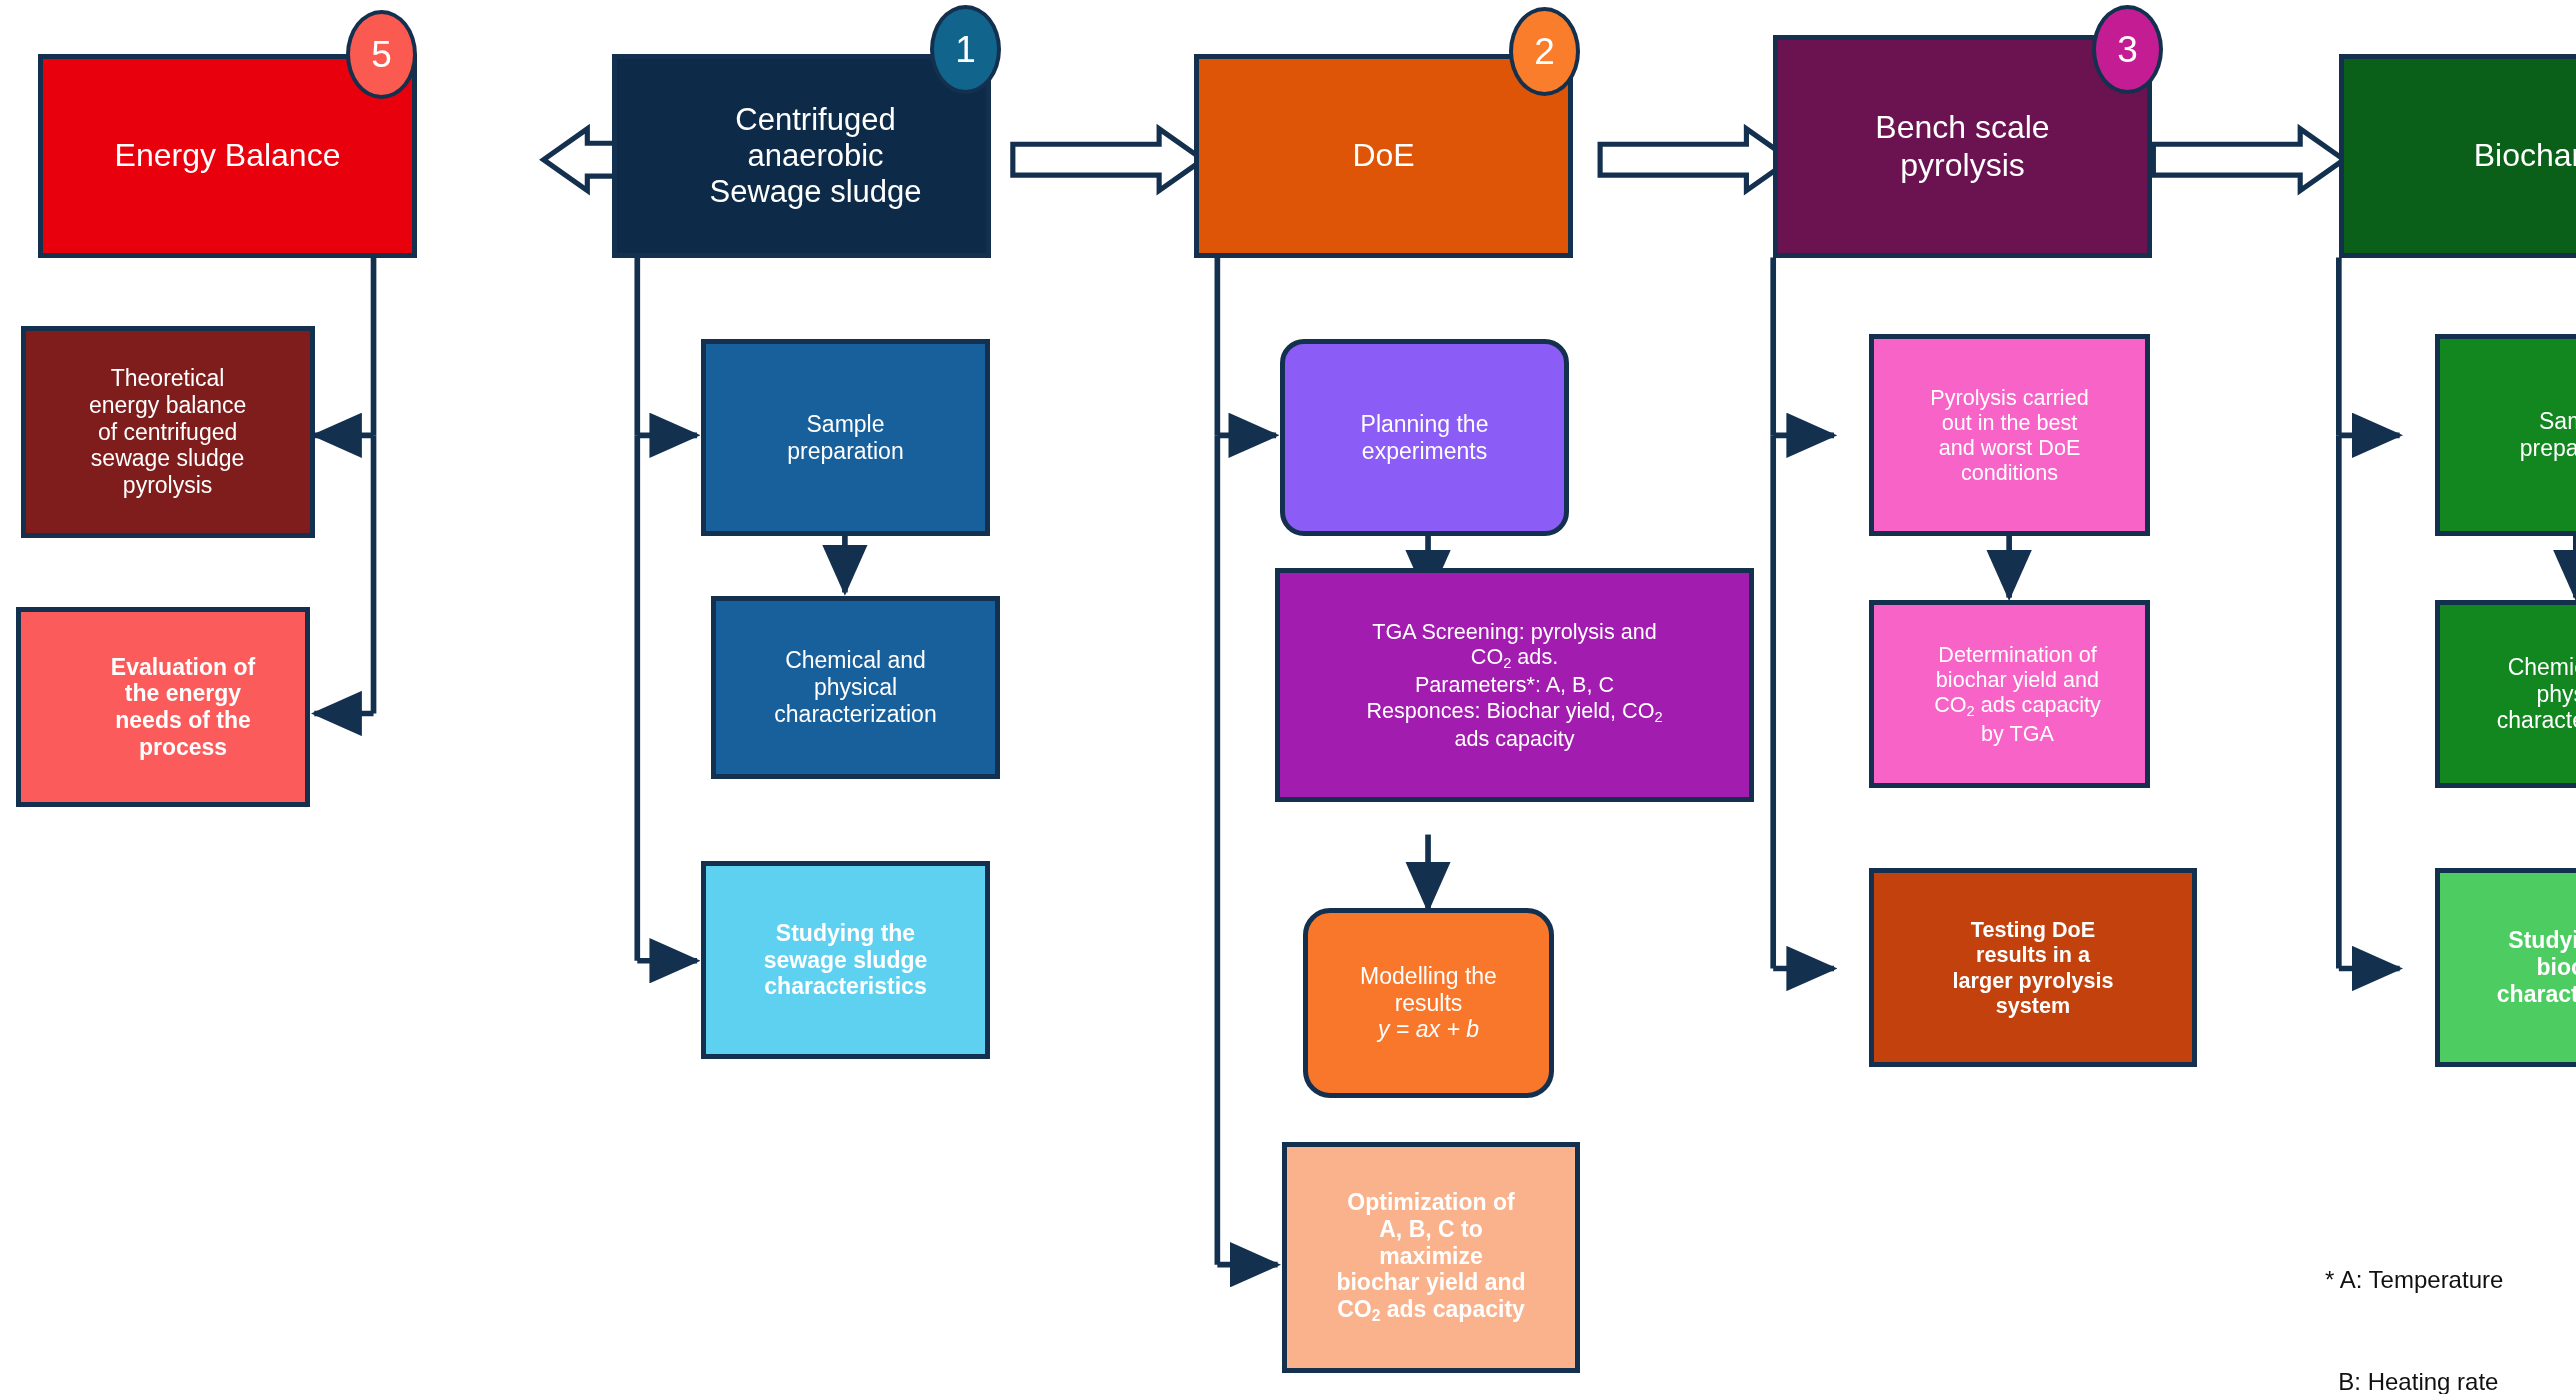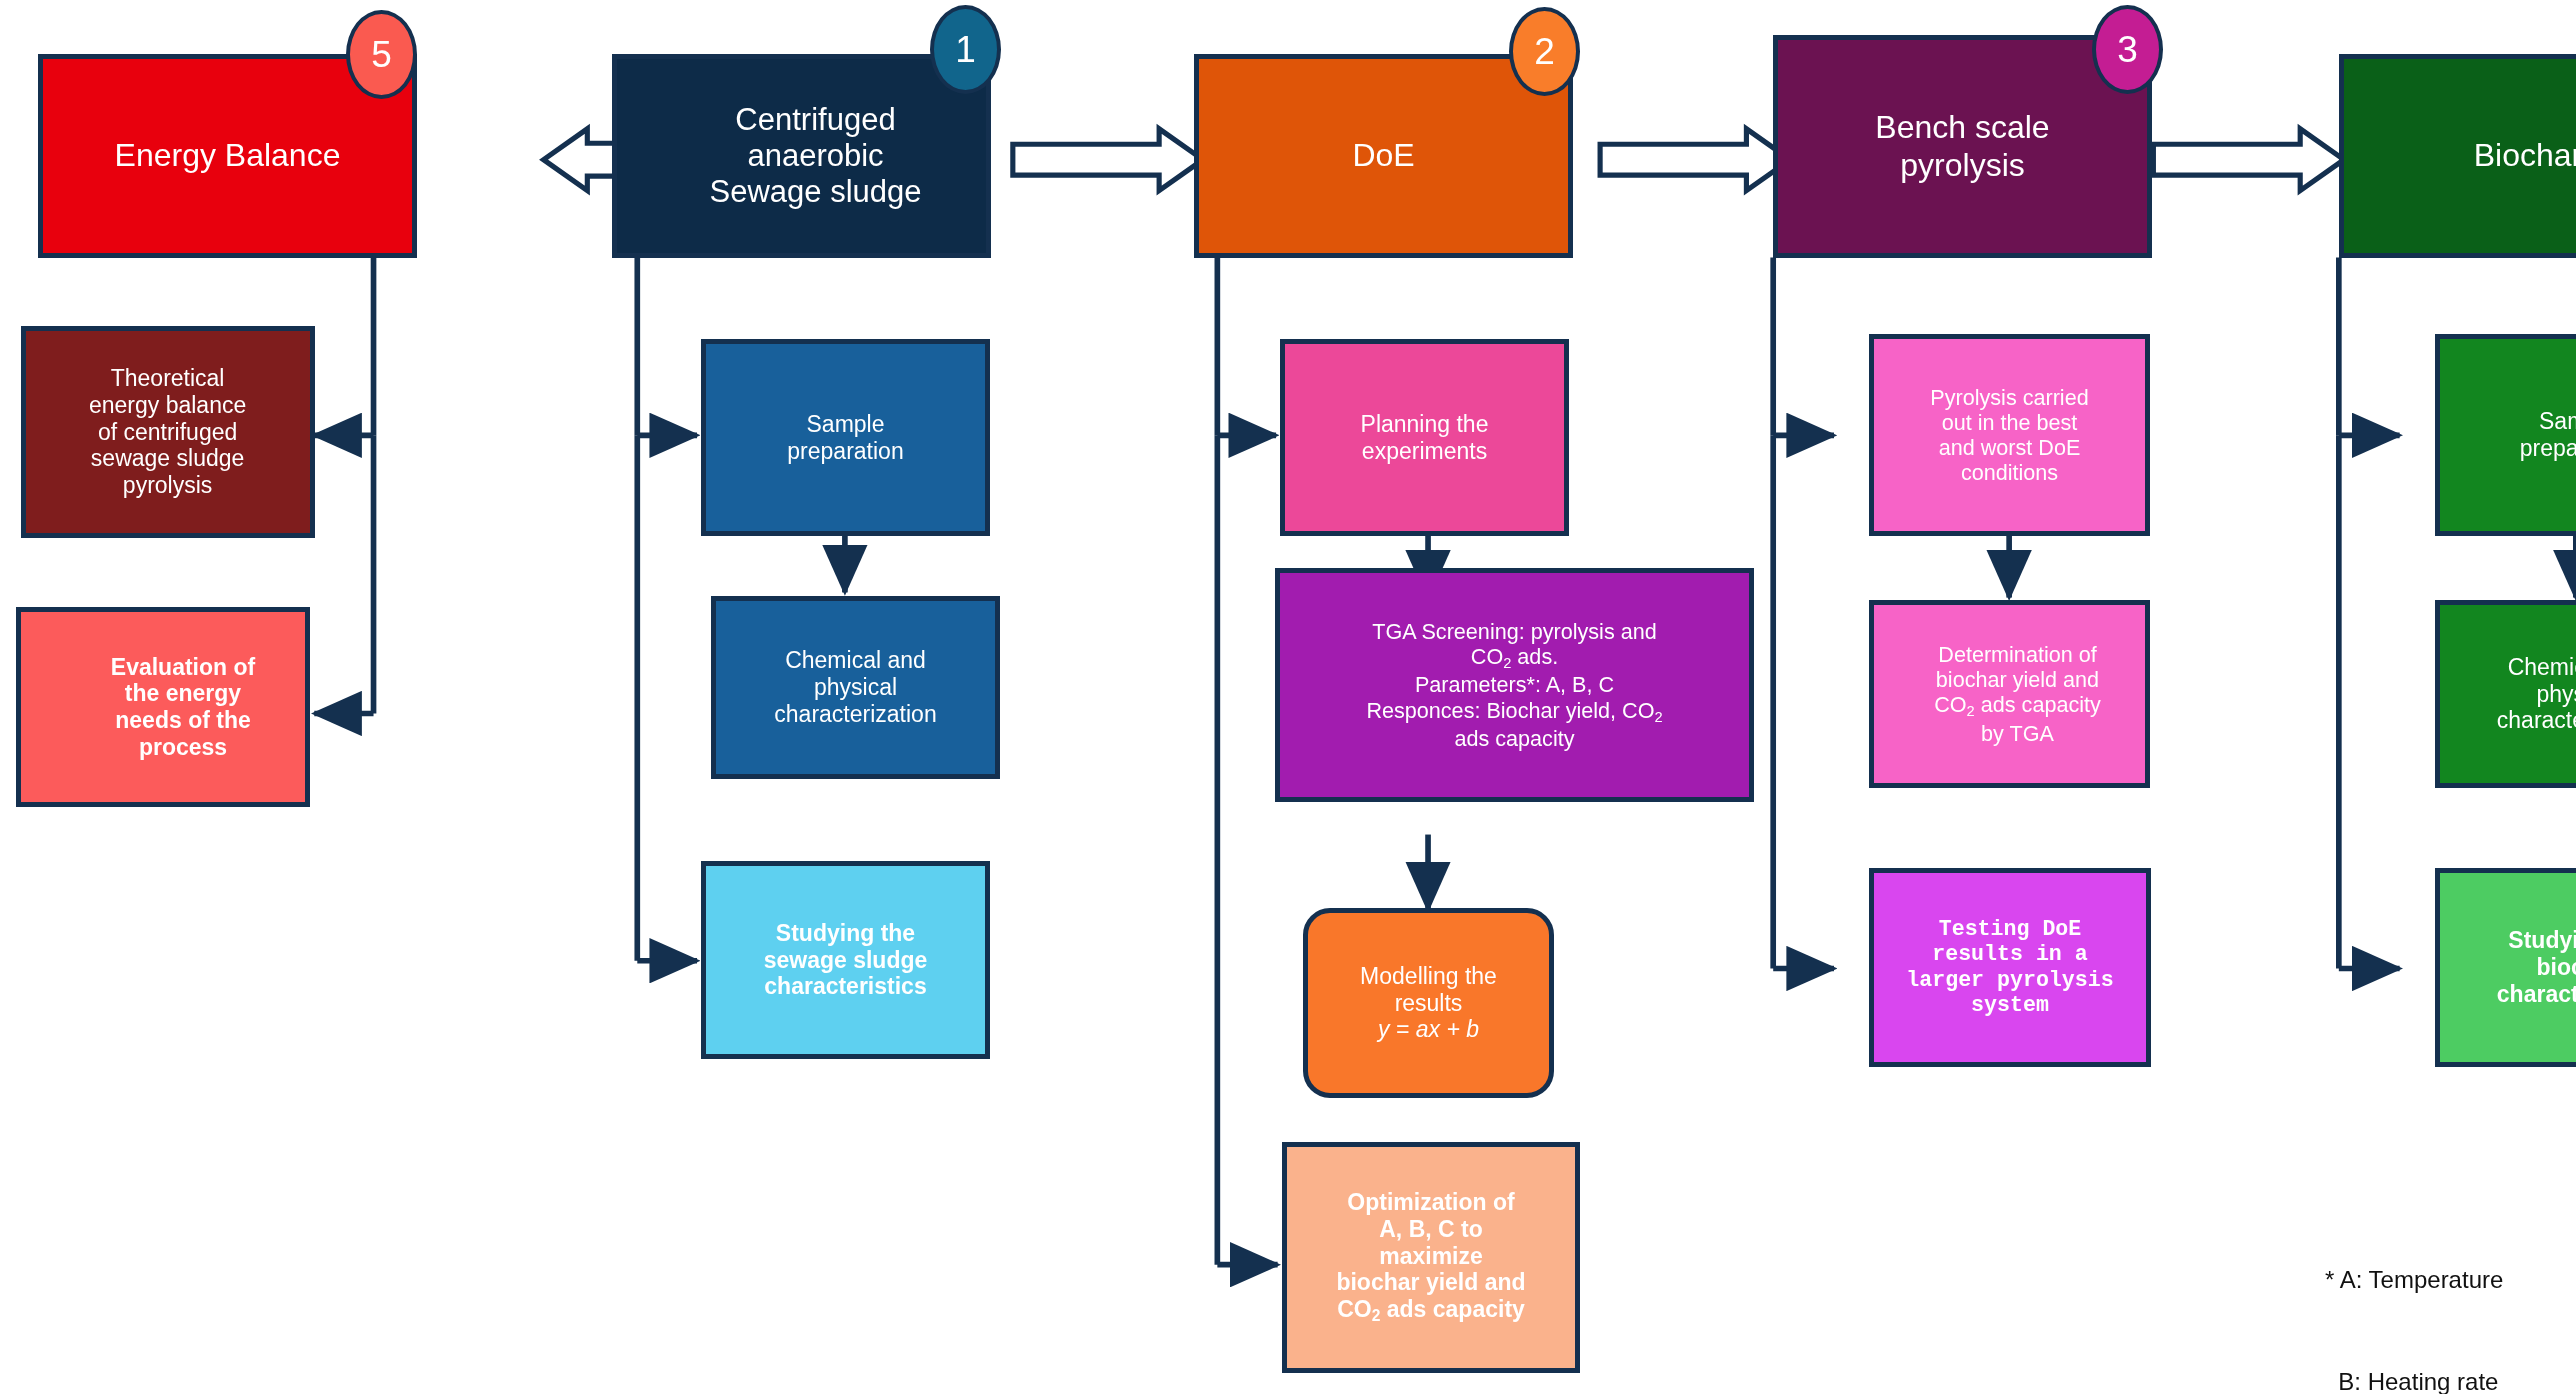--- a/index.html
+++ b/index.html
@@ -165,21 +165,21 @@
     </div>
   </div>
 
   <div class="box main" style="left:1194px;top:54px;width:379px;height:204px;background:#df5508;">
     <div class="txt">DoE</div>
   </div>
   <div class="badge" style="left:1509px;top:7.2px;background:#f97d2a;">
     <span>2</span>
   </div>
 
-  <div class="box sub" style="left:1280px;top:339px;width:289px;height:197px;background:#ec4899;">
+  <div class="box sub" style="left:1280px;top:339px;width:289px;height:197px;background:#8b5cf6;border-radius:24px;">
     <div class="txt">
       <span>Planning the</span><br>
       <span>experiments</span>
     </div>
   </div>
 
   <div class="box sub small" style="left:1231px;top:568px;width:479px;height:234px;background:#a21caf;margin-left:44px;">
     <div class="txt">
       <span>TGA Screening: pyrolysis and</span><br>
       <span>CO</span><sub>2</sub><span> ads.</span><br>
@@ -228,21 +228,21 @@
 
   <div class="box sub small" style="left:1869px;top:600px;width:281px;height:188px;background:#f763c7;padding-left:16px;">
     <div class="txt">
       <span>Determination of</span><br>
       <span>biochar yield and</span><br>
       <span>CO</span><sub>2</sub><span> ads capacity</span><br>
       <span>by TGA</span>
     </div>
   </div>
 
-  <div class="box sub bold small" style="left:1869px;top:868px;width:282px;height:199px;background:#d946ef;font-family:Liberation Mono, monospace;">
+  <div class="box sub bold small" style="left:1869px;top:868px;width:328px;height:199px;background:#c2410c;">
     <div class="txt">
       <span>Testing DoE</span><br>
       <span>results in a</span><br>
       <span>larger pyrolysis</span><br>
       <span>system</span>
     </div>
   </div>
 
   <div class="box main" style="left:2339px;top:54px;width:378px;height:204px;background:#0a6018;">
     <div class="txt">Biochar</div>

